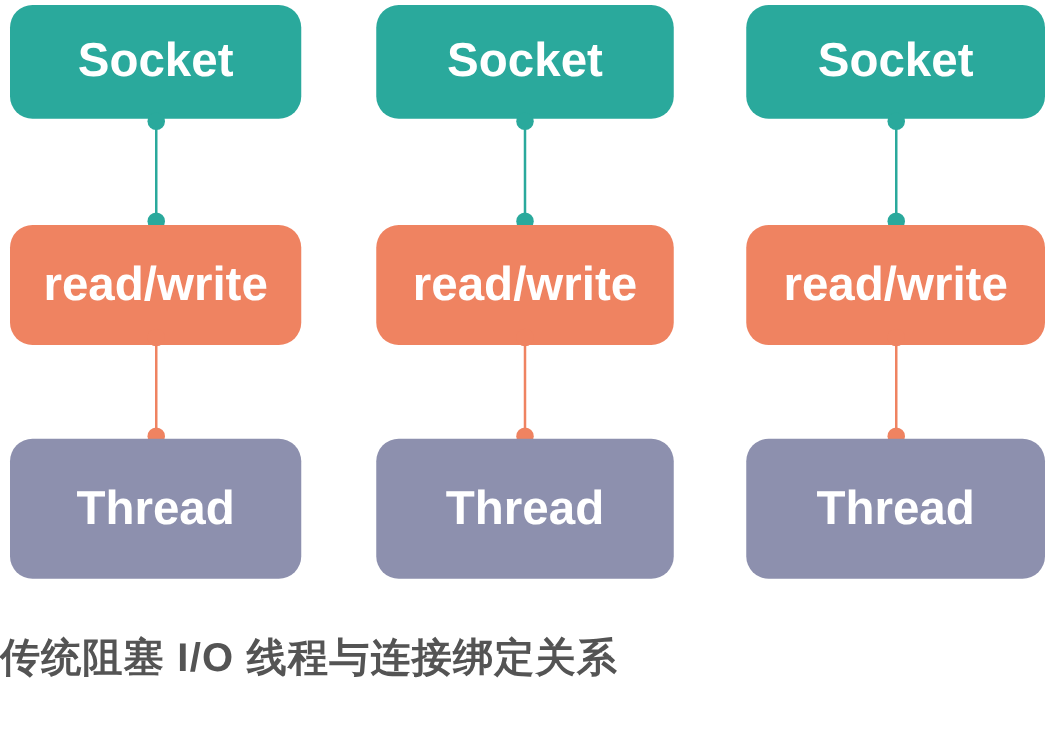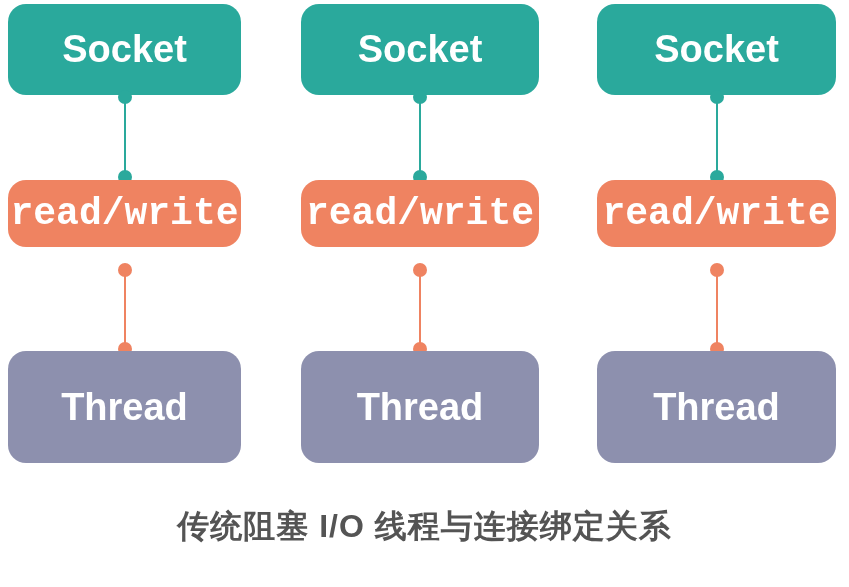--- a/index.html
+++ b/index.html
@@ -22,21 +22,21 @@
     left: 0; right: 0;
     border-radius: 18px;
     display: flex;
     align-items: center;
     justify-content: center;
     color: #ffffff;
     font-weight: bold;
     font-size: 38px;
   }
   .box-socket { top: 4px;   height: 91px; background: #2aa99c; }
-  .box-rw     { top: 180px; height: 67px; background: #ef8361; font-family: Liberation Mono, monospace; }
+  .box-rw     { top: 180px; height: 96px; background: #ef8361; }
   .box-thread { top: 351px; height: 112px; background: #8d90ae; }
 
   .vline {
     position: absolute;
     left: calc(50% - 1px);
     width: 2px;
   }
   .vline-teal   { top: 95px;  height: 85px; background: #2aa99c; }
   .vline-orange { top: 268px; height: 83px; background: #ef8361; }
 
@@ -50,21 +50,21 @@
   .dot-orange { background: #ef8361; }
   .dot-1 { top: 90px; }
   .dot-2 { top: 170px; }
   .dot-3 { top: 263px; }
   .dot-4 { top: 342px; }
 
   .caption {
     position: absolute;
     left: 0; top: 505px;
     width: 100%;
-    text-align: center;
+    text-align: left;
     font-size: 32px;
     font-weight: bold;
     color: #545454;
     letter-spacing: 1px;
   }
   .watermark {
     position: absolute;
     right: 26px; top: 544px;
     font-size: 20px;
     font-weight: bold;

